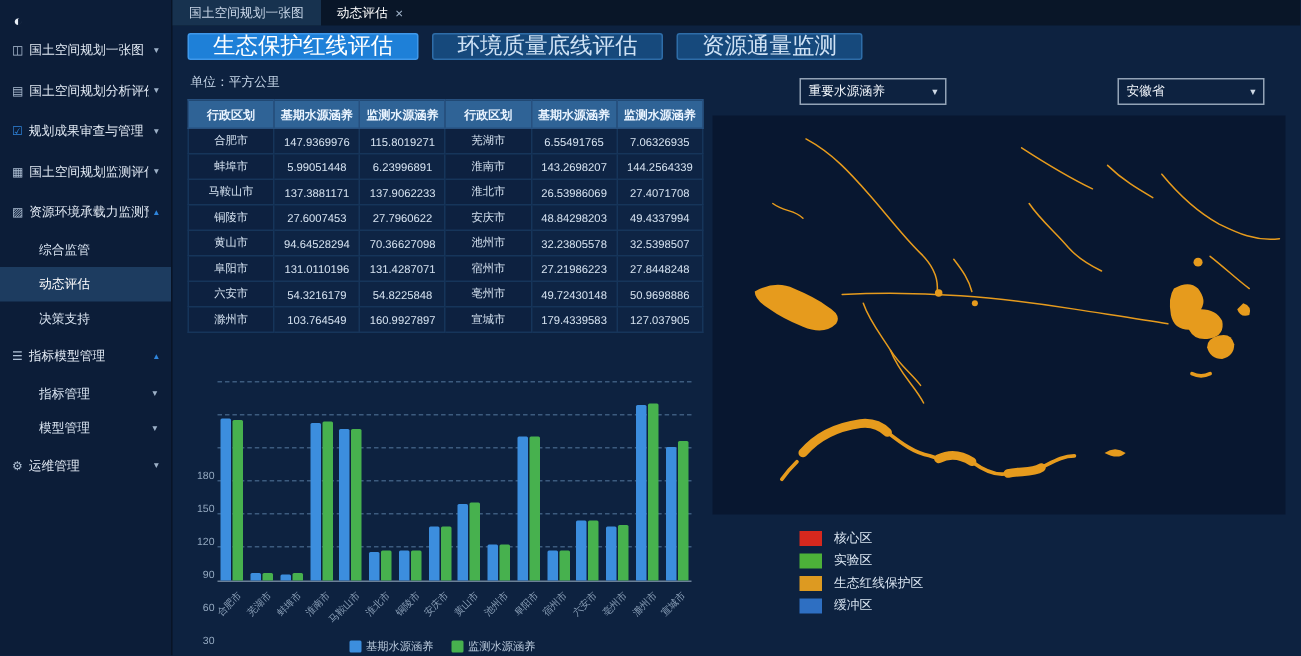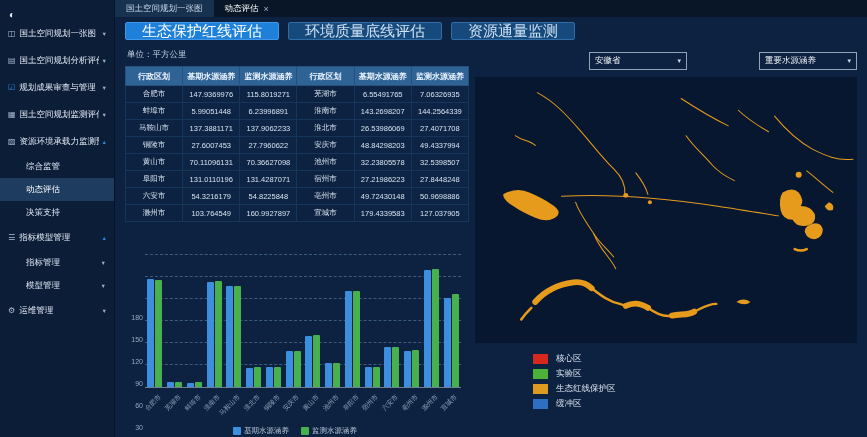--- a/index.html
+++ b/index.html
@@ -194,21 +194,21 @@
               <tr>
                 <td class="region">铜陵市</td>
                 <td class="num">27.6007453</td>
                 <td class="num">27.7960622</td>
                 <td class="region">安庆市</td>
                 <td class="num">48.84298203</td>
                 <td class="num">49.4337994</td>
               </tr>
               <tr>
                 <td class="region">黄山市</td>
-                <td class="num">70.11096131</td>
+                <td class="num">94.64528294</td>
                 <td class="num">70.36627098</td>
                 <td class="region">池州市</td>
                 <td class="num">32.23805578</td>
                 <td class="num">32.5398507</td>
               </tr>
               <tr>
                 <td class="region">阜阳市</td>
                 <td class="num">131.0110196</td>
                 <td class="num">131.4287071</td>
                 <td class="region">宿州市</td>
@@ -338,26 +338,26 @@
             <div class="ytick" style="bottom: 46px;">60</div>
             <div class="ytick" style="bottom: 68px;">90</div>
             <div class="ytick" style="bottom: 90px;">120</div>
             <div class="ytick" style="bottom: 112px;">150</div>
             <div class="ytick" style="bottom: 134px;">180</div>
           </div>
       </section>
 
       <section class="right-panel">
         <div class="filters" id="filters">
+            <div class="select first">
+              <span class="sel-value">重要水源涵养</span>
+              <span class="sel-caret">▾</span>
+            </div>
             <div class="select second">
               <span class="sel-value">安徽省</span>
-              <span class="sel-caret">▾</span>
-            </div>
-            <div class="select first">
-              <span class="sel-value">重要水源涵养</span>
               <span class="sel-caret">▾</span>
             </div>
           </div>
         <div class="map">
           <svg viewBox="0 0 380 272" preserveAspectRatio="none">
             <g stroke="#e69b1d" stroke-width="1" fill="none" stroke-linecap="round">
               <path d="M62,16 C80,26 92,40 104,54 C116,68 126,82 138,94 C146,102 150,110 149,120"></path>
               <path d="M40,60 C48,66 54,64 60,70"></path>
               <path d="M86,122 C140,119 190,124 240,132 C265,136 285,139 302,142"></path>
               <path d="M100,128 C104,140 112,150 118,160 C124,170 132,176 138,184"></path>

